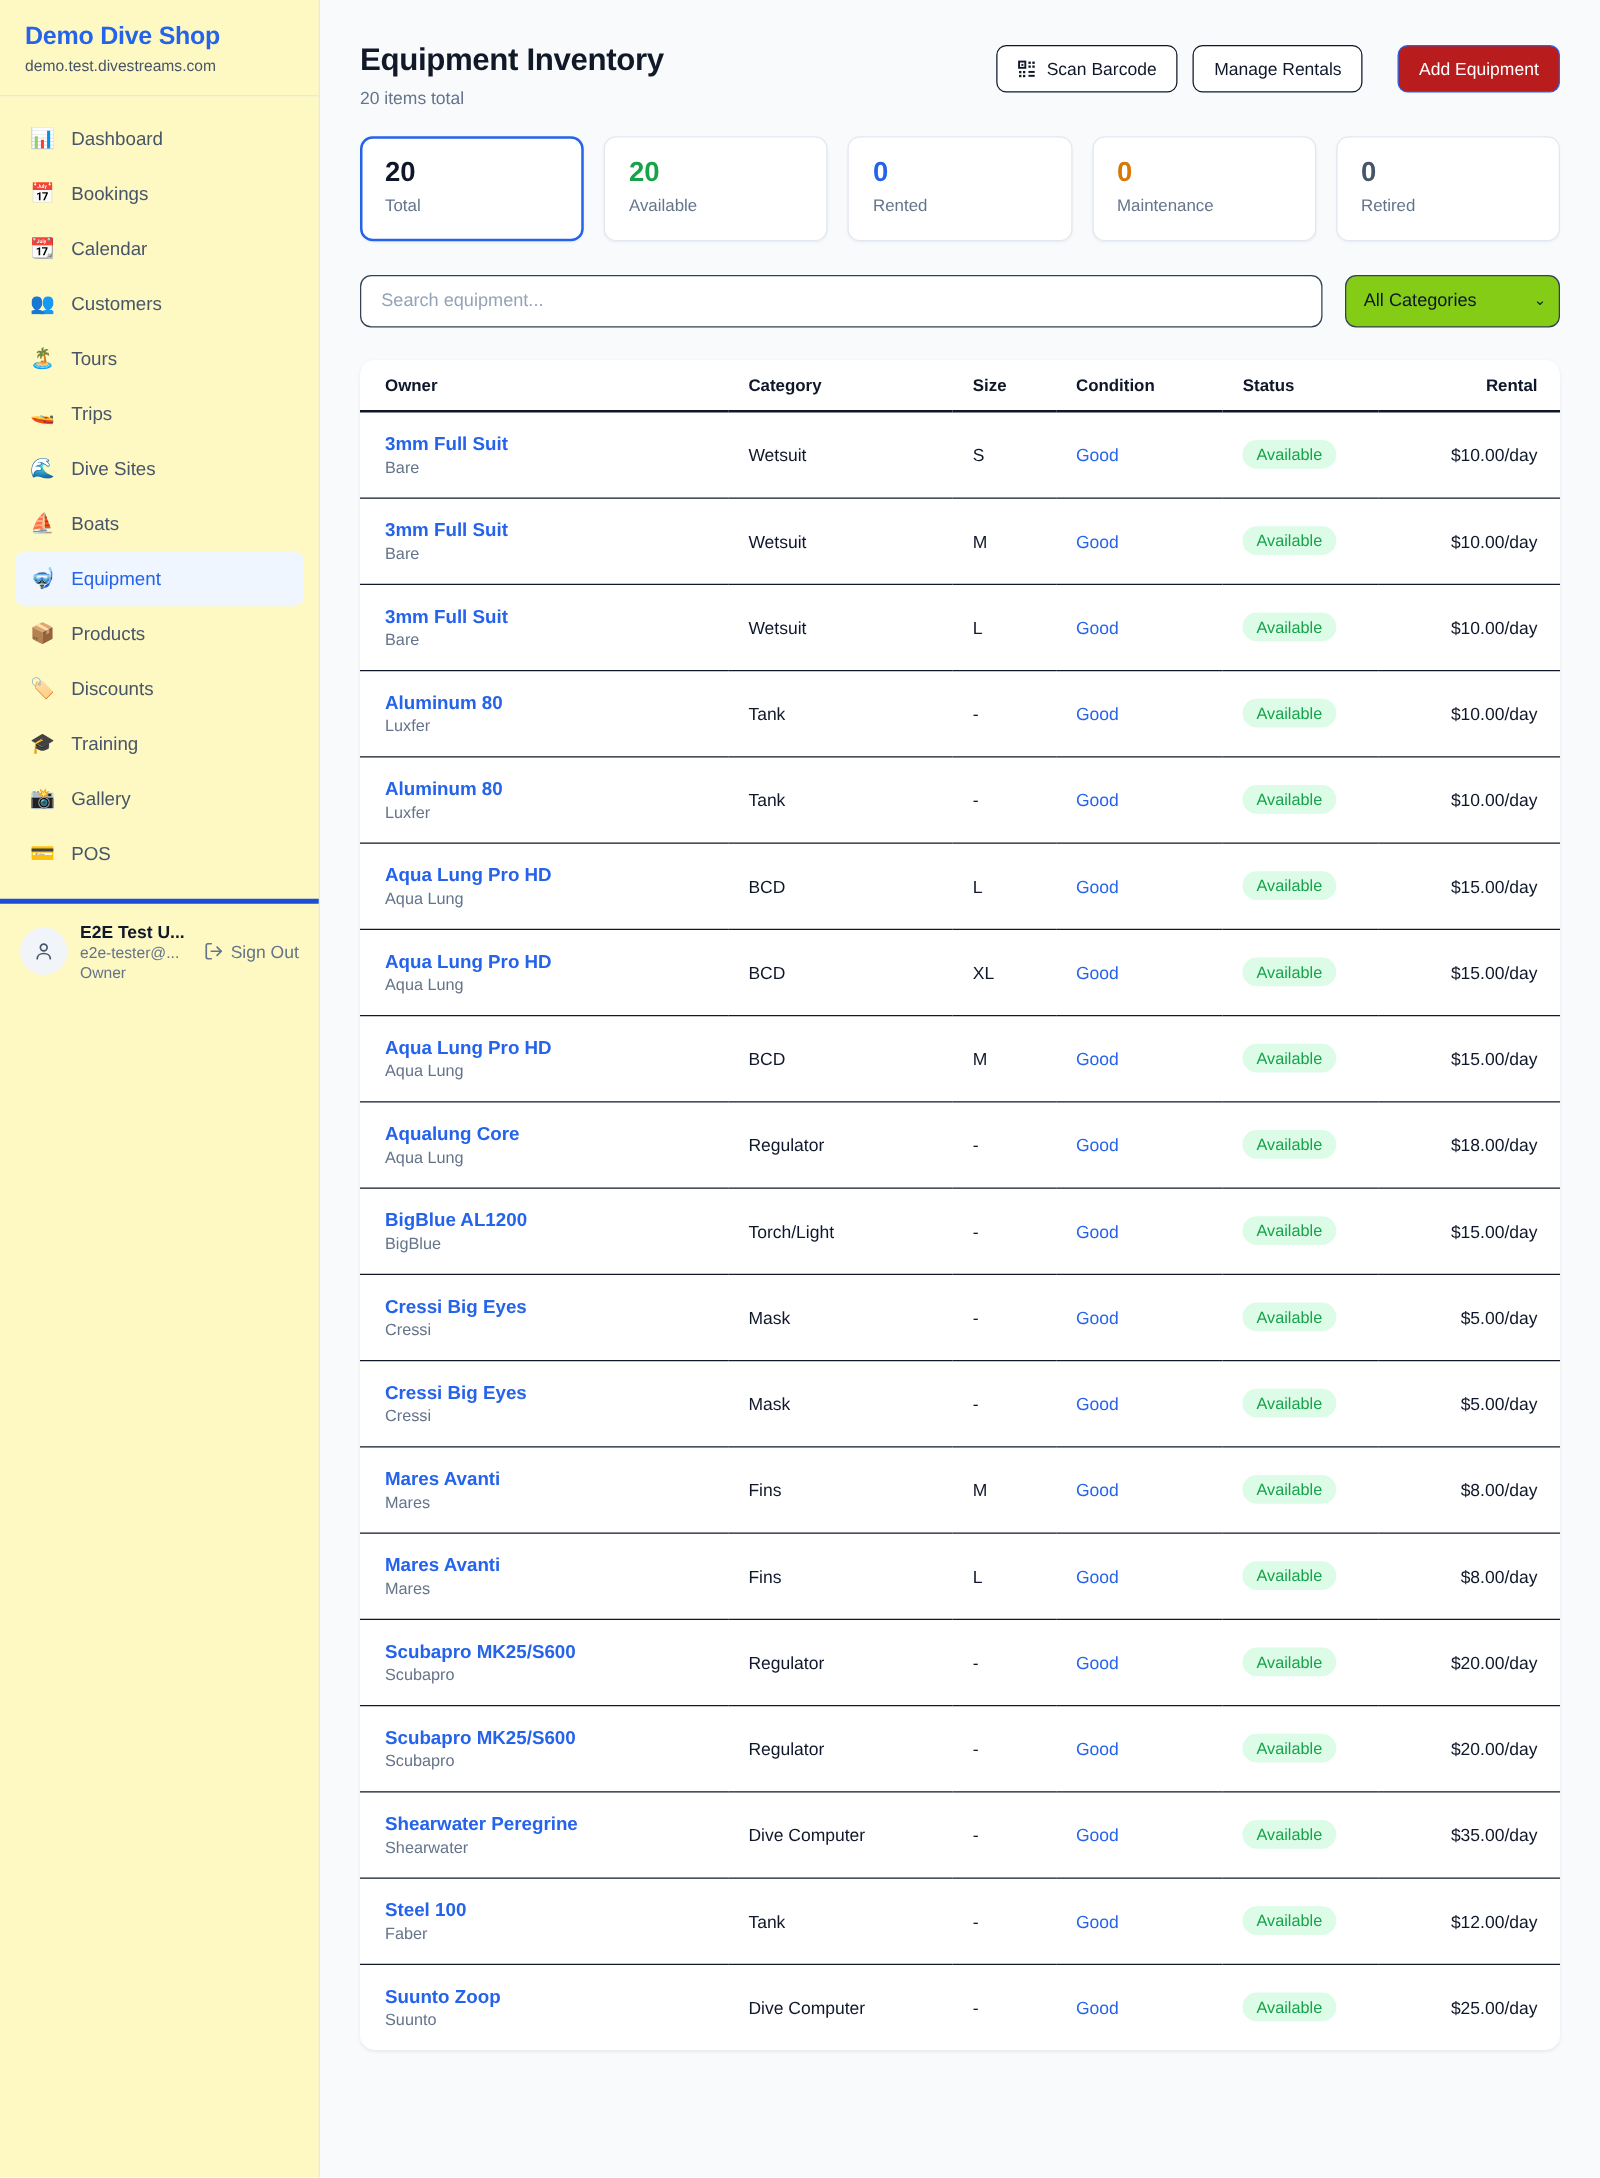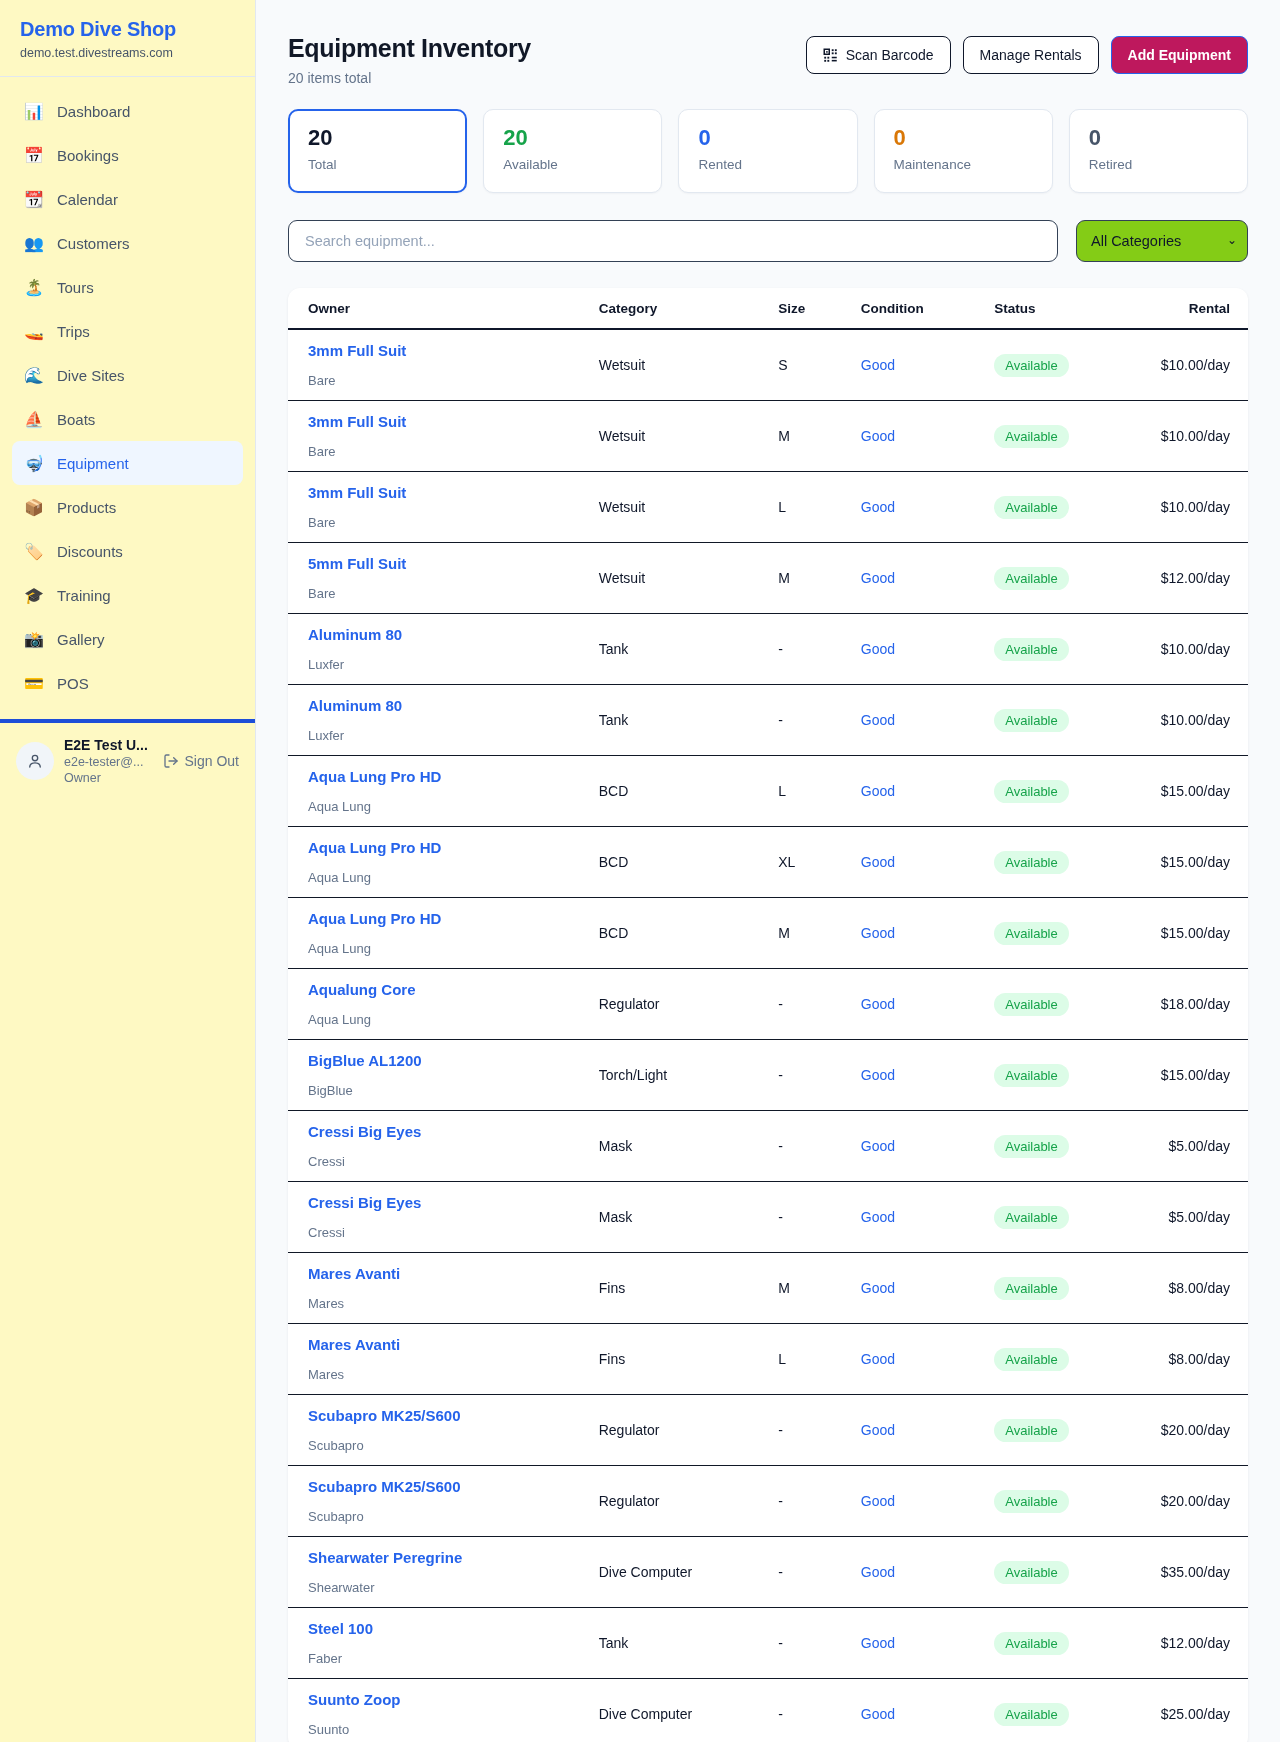--- a/index.html
+++ b/index.html
@@ -55,21 +55,21 @@
   .page-header { display: flex; justify-content: space-between; align-items: flex-start; }
   .page-title { font-size: 25px; font-weight: bold; letter-spacing: -0.3px; color: #111827; }
   .page-subtitle { font-size: 14px; color: #64748b; margin-top: 7px; }
   .header-actions { display: flex; gap: 12px; align-items: center; margin-top: 2px; }
   .btn {
     height: 38px; padding: 0 16px; border-radius: 8px;
     font-size: 14px; font-weight: 500; font-family: inherit;
     display: inline-flex; align-items: center; gap: 8px;
     cursor: pointer; background: #fff; border: 1.5px solid #0f172a; color: #0f172a;
   }
-  .btn-primary { background: #be185d; border-color: #2563eb; color: #fff; font-weight: 700; }
+  .btn-primary { background: #b91c1c; border-color: #2563eb; color: #fff; font-weight: 400; margin-left: 16px; }
   
   .stats { display: grid; grid-template-columns: repeat(5, 1fr); gap: 16px; margin-top: 23px; }
   .stat-card {
     background: #fff; border: 1px solid #e2e8f0; border-radius: 10px;
     padding: 15px 19px; height: 84px; cursor: pointer;
     box-shadow: 0 1px 2px rgba(15,23,42,.04);
   }
   .stat-card.selected { border: 2px solid #2563eb; padding: 14px 18px; }
   .stat-value { font-size: 22px; font-weight: bold; }
   .stat-label { font-size: 13.5px; color: #64748b; margin-top: 6px; }
@@ -102,21 +102,21 @@
     font-size: 13.5px; font-weight: bold; color: #0f172a; text-align: left;
     padding: 13px 16px 12px; border-bottom: 2px solid #0f172a;
   }
   th:first-child { padding-left: 20px; }
   th.col-rental, td.cell-rental { text-align: right; padding-right: 18px; }
   td { padding: 12px 16px; border-bottom: 1.5px solid #111827; font-size: 14px; color: #0f172a; }
   td:first-child { padding-left: 20px; }
   tr:last-child td { border-bottom: none; }
   tbody tr { height: 69px; }
   .item-name { color: #2563eb; font-size: 15px; font-weight: 600; cursor: pointer; }
-  .item-brand { color: #64748b; font-size: 13px; margin-top: 14px; }
+  .item-brand { color: #64748b; font-size: 13px; margin-top: 2px; }
   .cond-link { color: #2563eb; cursor: pointer; }
   .badge {
     display: inline-block; background: #dcfce7; color: #16a34a;
     font-size: 13px; padding: 4px 11px; border-radius: 9999px;
   }
   .cell-rental { font-weight: 500; }
   svg { display: block; }
 </style>
 </head>
 <body>
@@ -333,31 +333,20 @@
       <div class="item-name">3mm Full Suit</div>
       <div class="item-brand">Bare</div>
     </td>
     <td class="cell-category">Wetsuit</td>
     <td class="cell-size">L</td>
     <td><span class="cond-link">Good</span></td>
     <td><span class="badge">Available</span></td>
     <td class="cell-rental">$10.00/day</td>
   </tr>
 
-  <tr>
-    <td>
-      <div class="item-name">5mm Full Suit</div>
-      <div class="item-brand">Bare</div>
-    </td>
-    <td class="cell-category">Wetsuit</td>
-    <td class="cell-size">M</td>
-    <td><span class="cond-link">Good</span></td>
-    <td><span class="badge">Available</span></td>
-    <td class="cell-rental">$12.00/day</td>
-  </tr>
 
   <tr>
     <td>
       <div class="item-name">Aluminum 80</div>
       <div class="item-brand">Luxfer</div>
     </td>
     <td class="cell-category">Tank</td>
     <td class="cell-size">-</td>
     <td><span class="cond-link">Good</span></td>
     <td><span class="badge">Available</span></td>

